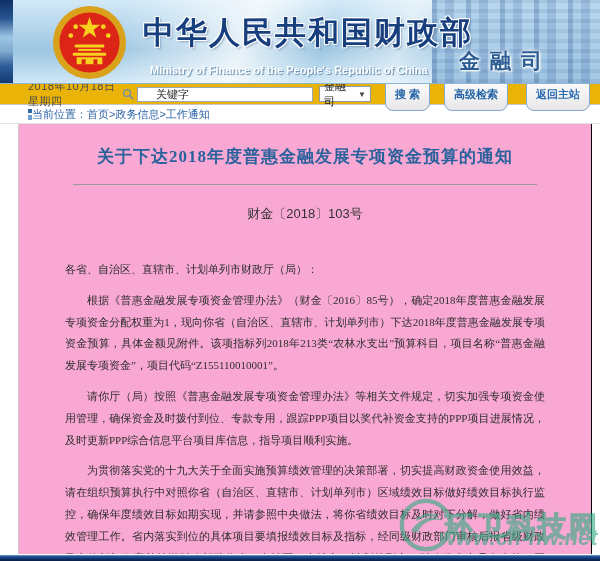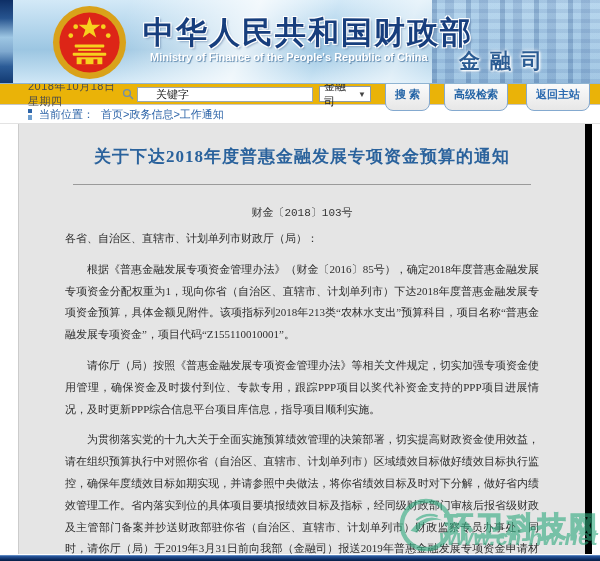--- a/index.html
+++ b/index.html
@@ -31,21 +31,21 @@
   .emblem { position: absolute; left: 52px; top: 5px; width: 75px; height: 75px; }
   .org-cn {
     position: absolute; left: 133px; top: 12px;
     font-family: "Liberation Serif", serif;
     font-size: 31px; font-weight: bold; color: #173e7d; letter-spacing: 2px;
     text-shadow: 1px 1px 0 #fff, -1px -1px 0 #fff, 1px -1px 0 #fff, -1px 1px 0 #fff, 2px 2px 2px rgba(90,120,160,.5);
     white-space: nowrap;
     margin-left: 10px;
   }
   .org-en {
-    position: absolute; left: 150px; top: 51px;
+    position: absolute; left: 150px; top: 64px;
     font-size: 11px; font-weight: bold; color: #ffffff;
     text-shadow: 1px 1px 1px #5d87ad;
     white-space: nowrap;
     text-align: right;
   }
   .building {
     position: absolute; right: 0; top: 0; width: 168px; height: 100%;
     background:
       repeating-linear-gradient(90deg, rgba(55,95,150,.28) 0 5px, rgba(170,205,235,.20) 5px 13px, rgba(90,125,175,.25) 13px 22px, rgba(200,225,245,.18) 22px 34px),
       repeating-linear-gradient(0deg, rgba(70,105,160,.15) 0 4px, rgba(190,220,240,.12) 4px 10px),
@@ -90,48 +90,48 @@
     color: #2464a6; font-size: 11px; font-weight: bold;
     padding: 0 9px; cursor: pointer; white-space: nowrap;
     font-family: "Liberation Sans", sans-serif;
   }
   .btn.home { margin-left: 18px; color: #2d6bb0; }
 
   
   .breadcrumb {
     height: 19px;
     display: flex; align-items: center;
-    padding-left: 28px; gap: 7px;
+    padding-left: 28px; 
     font-size: 11px; color: #2d64a8;
     background: #ffffff;
     border-bottom: 1px solid #e3e3e3;
   }
   .bc-icon { width: 4px; height: 11px; display: inline-block;
     background: linear-gradient(180deg, #2d64a8 0 4px, rgba(0,0,0,0) 4px 6px, #6f9fd0 6px 11px); }
   .breadcrumb .path { color: #2d64a8; cursor: pointer; }
 
   
   .doc-panel {
     position: absolute; left: 18px; right: 8px; top: 124px; bottom: 7px;
-    background: #e5e5e5;
-    border-left: 1px solid #cccccc; border-right: 7px solid #000000;
+    background: #f9a8d4;
+    border-left: 1px solid #cccccc; border-right: 1px solid #000000;
     padding: 21px 46px 6px 46px;
     overflow: hidden;
   }
   .doc-title {
     font-family: "Liberation Serif", serif;
     text-align: center;
     font-size: 17px; font-weight: bold; color: #2a629c;
     margin-bottom: 16px; letter-spacing: 1px;
   }
   .doc-rule { border: none; border-top: 1px solid #9a9a9a; margin: 0 8px 20px 8px; }
   .doc-number {
-    text-align: center; font-size: 11px; color: #333;
-    font-family: Liberation Mono, monospace;
-    margin-bottom: 8px;
+    text-align: center; font-size: 13px; color: #333;
+    font-family: Liberation Sans, sans-serif;
+    margin-bottom: 36px;
   }
   .doc-body p {
     font-family: "Liberation Serif", serif;
     font-size: 11px; color: #2e2e2e; line-height: 21.8px;
     text-align: justify;
     margin-bottom: 9px;
   }
   .doc-body p.indent { text-indent: 2em; }
 
   

